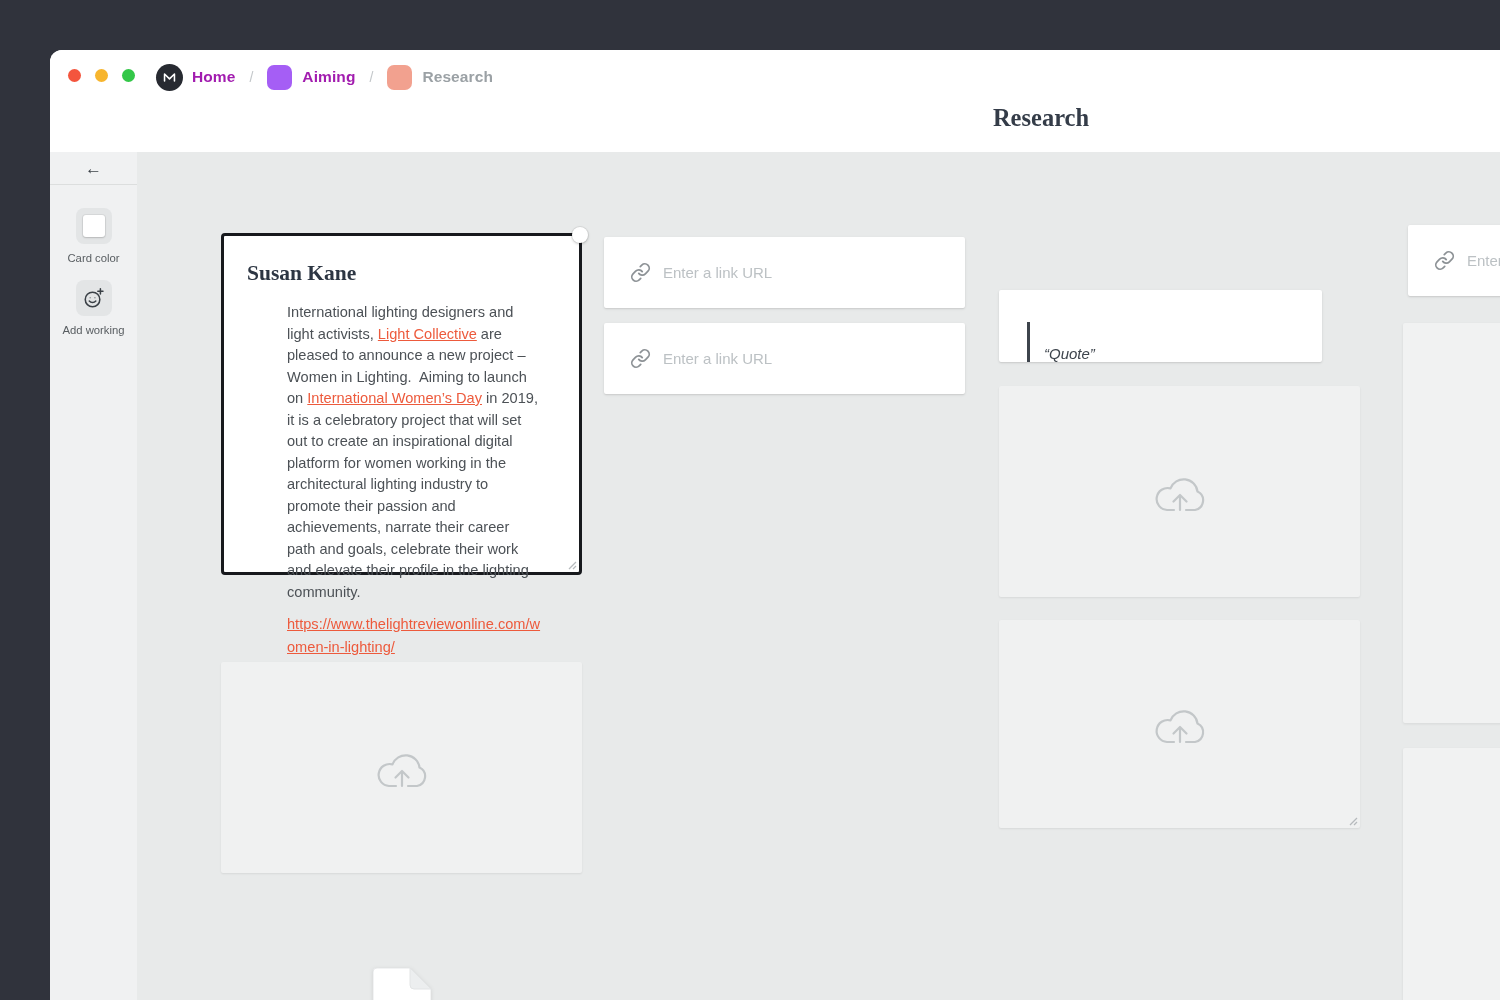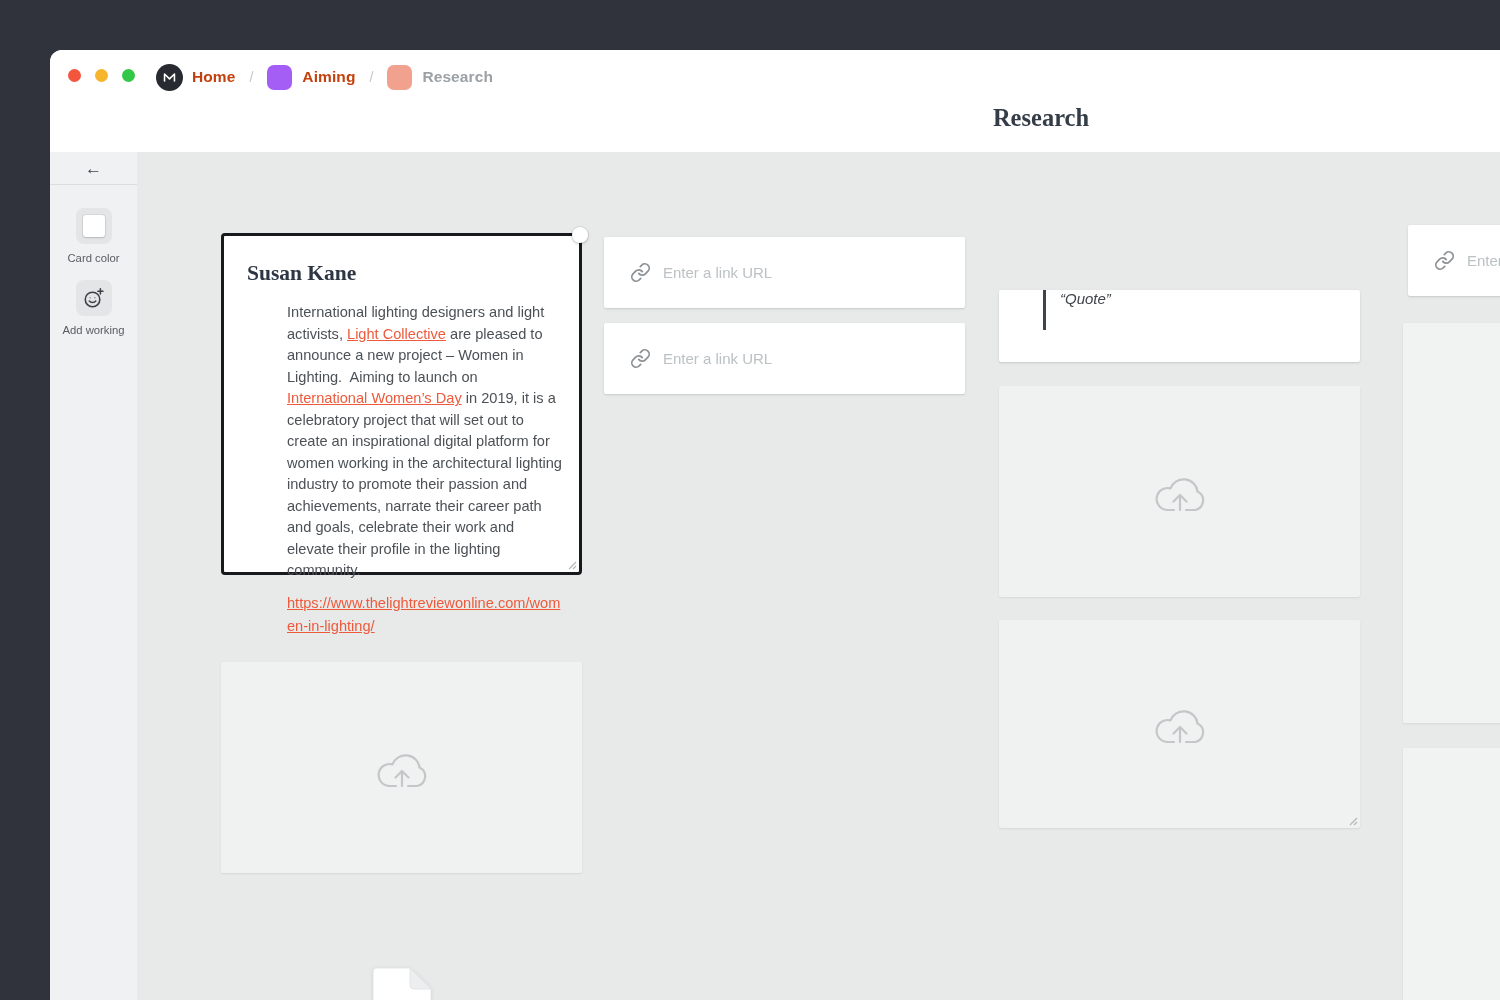--- a/index.html
+++ b/index.html
@@ -13,21 +13,21 @@
   .titlebar { position:absolute; left:0; top:0; width:100%; height:102px; background:#fff; }
   .traffic { position:absolute; left:18px; top:19px; display:flex; gap:14px; }
   .traffic span { width:13px; height:13px; border-radius:50%; display:block; }
   .tl-red{background:#f4553d;} .tl-yellow{background:#f7b52e;} .tl-green{background:#33c748;}
 
   .crumbs { position:absolute; left:106px; top:13px; height:28px; display:flex; align-items:center; }
   .crumb-logo { width:27px; height:27px; border-radius:50%; background:#272a31;
                 display:flex; align-items:center; justify-content:center; margin-right:9px; }
   .crumb-sq { width:25px; height:25px; border-radius:7px; margin:0 10px 0 0; }
   .sq-purple{background:#a55ef5;} .sq-salmon{background:#f2a18f;}
-  .crumb-label { font-size:15.5px; font-weight:bold; color:#c2410c; letter-spacing:.1px; }
+  .crumb-label { font-size:15.5px; font-weight:bold; color:#a21caf; letter-spacing:.1px; }
   .crumb-label.dim { color:#9ba1a5; font-weight:600; }
   .crumb-sep { color:#c3c7ca; font-size:14px; margin:0 14px; }
 
   .page-title { position:absolute; left:841px; top:54px; width:300px; text-align:center;
                 font-family:"Liberation Serif","DejaVu Serif",serif; font-weight:bold;
                 font-size:24.5px; color:#343c48; }
 
   
   .sidebar { position:absolute; left:0; top:102px; width:87px; height:848px; background:#f0f1f2; }
   .sidebar-top { height:33px; border-bottom:1px solid #dcdede; display:flex;
@@ -43,43 +43,43 @@
   .tool-label { margin-top:8px; font-size:11.3px; color:#585d61; }
 
   
   .canvas { position:absolute; left:87px; top:102px; width:1363px; height:848px;
             background:#e8eaea; overflow:hidden; }
   .card { position:absolute; background:#fff; border-radius:2px;
           box-shadow:0 1px 3px rgba(0,0,0,.10), 0 1px 1px rgba(0,0,0,.05); }
 
   
   .note-card { left:84px; top:81px; width:361px; height:342px; border:3px solid #17191d;
-               padding:25px 17px 0 23px; box-shadow:none; border-radius:4px; }
+               padding:25px 38px 0 23px; box-shadow:none; border-radius:4px; }
   .note-title { font-family:"Liberation Serif","DejaVu Serif",serif; font-weight:bold;
                 font-size:21.5px; color:#2d3643; }
   .note-body { margin-top:16px; font-size:14.6px; line-height:21.5px; color:#4c5156;
                white-space:pre-wrap;margin-left:40px; }
   .accent-link { color:#ed5a3c; text-decoration:underline; cursor:pointer; }
   .note-url { display:block; margin-top:10px; font-size:14.6px; line-height:23px;
               word-break:break-all; }
   .corner-dot { position:absolute; top:-9px; right:-9px; width:16px; height:16px;
                 background:#fff; border-radius:50%; z-index:5;
                 box-shadow:0 0 0 1px rgba(0,0,0,.06), 0 1px 3px rgba(0,0,0,.22); }
   .resize-grip { position:absolute; right:2px; bottom:2px; }
 
   
   .link-card { width:361px; height:71px; display:flex; align-items:center; padding-left:26px; }
   .link-card .placeholder { font-size:15px; color:#bcc1c4; margin-left:12px; }
   .link-1 { left:467px; top:85px; }
   .link-2 { left:467px; top:171px; }
   .link-edge { left:1271px; top:73px; }
 
   
-  .quote-card { left:862px; top:138px; width:361px; height:72px;
-                display:flex; align-items:flex-start; padding-left:44px; }
+  .quote-card { left:862px; top:138px; width:323px; height:72px;
+                display:flex; align-items:flex-end; padding-left:28px; }
   .quote-bar { width:3px; height:40px; background:#3d444c; }
   .quote-text { margin-left:14px; font-size:15px; font-style:italic; color:#3e454d; }
 
   
   .upload-card { width:361px; background:#f0f1f1; display:flex; align-items:center;
                  justify-content:center; box-shadow:0 1px 2px rgba(0,0,0,.08); }
   .up-r1 { left:862px; top:234px; height:211px; }
   .up-r2 { left:862px; top:468px; height:208px; }
   .up-l  { left:84px;  top:510px; height:211px; }
 

